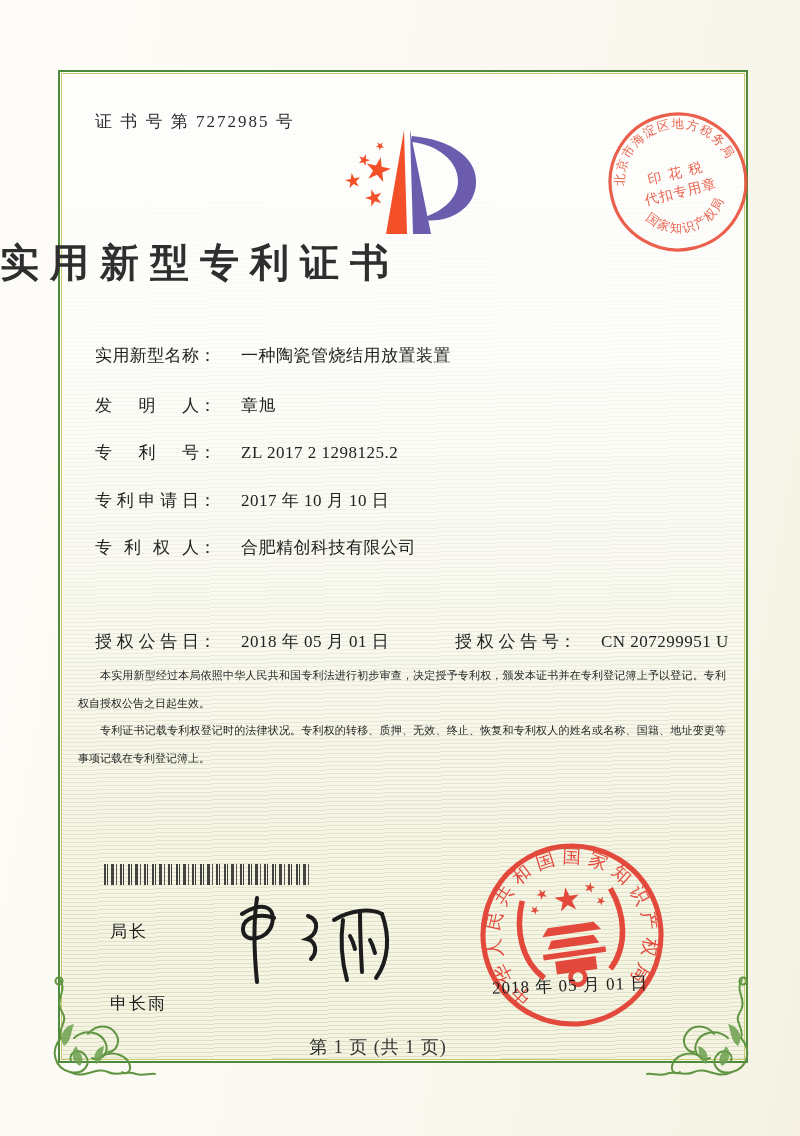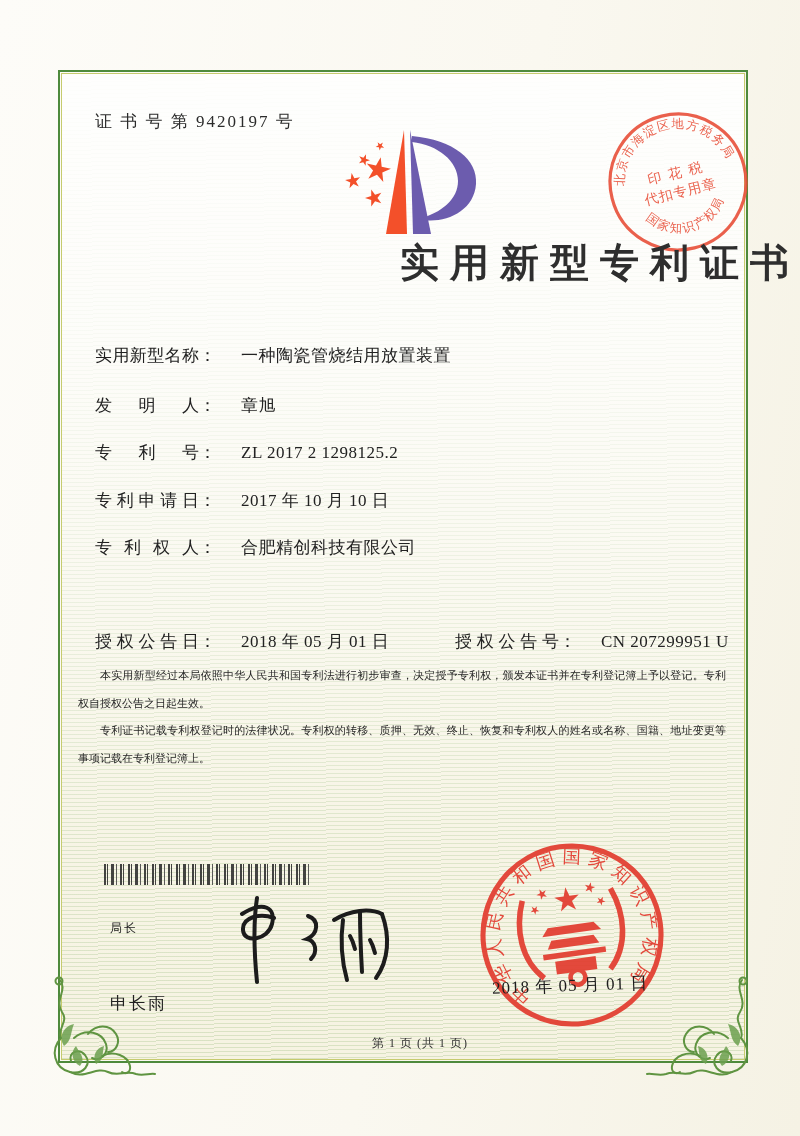--- a/index.html
+++ b/index.html
@@ -9,38 +9,38 @@
   
   .inner{position:absolute;left:58px;top:70px;width:690px;height:993px;
          border:2px solid #4e8a3c;box-sizing:border-box;}
   .inner .liner{position:absolute;inset:1px;border:1px solid #c6cb6e;
          background-color:#f6f3e2;
          background-image:
            linear-gradient(180deg,rgba(255,255,255,.95) 0%,rgba(255,255,255,.8) 28%,rgba(255,255,255,.45) 55%,rgba(255,255,255,.12) 78%,rgba(255,255,255,0) 100%),
            repeating-linear-gradient(179deg,rgba(141,181,112,.28) 0 1px,rgba(0,0,0,0) 1px 4px);}
   .abs{position:absolute;}
   .cert-no{left:95px;top:110px;font-size:17px;letter-spacing:2px;color:#2b2b2b;}
-  .title{left:0;top:236px;width:100%;text-align:right;font-size:39px;letter-spacing:11px;
+  .title{left:0;top:236px;width:100%;text-align:left;font-size:39px;letter-spacing:11px;
          font-weight:600;color:#2e2e2e;}
   .frow{left:95px;font-size:17px;color:#222;white-space:nowrap;}
   .f-label{display:inline-block;width:104px;text-align:justify;text-align-last:justify;}
   .f-colon{display:inline-block;margin-right:10px;}
   .f-value{letter-spacing:.5px;margin-left:15px;}
   .addr-value{display:inline-block;vertical-align:top;white-space:normal;width:520px;line-height:23px;}
   .grant2{position:absolute;left:360px;top:0;}
   .paras{left:78px;top:662px;width:648px;font-size:11px;line-height:27.6px;color:#262626;}
   .paras p{margin:0;text-indent:2em;text-align:justify;}
   .barcode{left:104px;top:864px;width:206px;height:21px;opacity:.88;
      background:repeating-linear-gradient(90deg,#2b2b2b 0 2px,transparent 2px 3px,#2b2b2b 3px 4px,
        transparent 4px 7px,#2b2b2b 7px 10px,transparent 10px 12px,#454545 12px 13px,transparent 13px 16px,
        #2b2b2b 16px 18px,transparent 18px 19px,#2b2b2b 19px 20px,transparent 20px 24px);}
-  .sig-title{left:110px;top:920px;font-size:12px;letter-spacing:2px;color:#222;}
+  .sig-title{left:110px;top:920px;font-size:17px;letter-spacing:2px;color:#222;}
   .sig-name{left:110px;top:952px;font-size:17px;letter-spacing:2px;color:#222;margin-top:40px;}
   .seal-date{left:492px;top:974px;font-size:17px;letter-spacing:1px;color:#1d1d1d;transform:rotate(-2deg);}
-  .footer{left:12px;top:1035px;width:756px;text-align:center;font-size:12px;color:#333;letter-spacing:1px;padding-left:30px;}
+  .footer{left:0;top:1035px;width:756px;text-align:center;font-size:18px;color:#333;letter-spacing:1px;}
   .stamp-wrap{left:600px;top:104px;width:156px;height:156px;opacity:.9;}
   .seal-wrap{left:470px;top:833px;width:204px;height:204px;opacity:.92;}
   .logo-wrap{left:330px;top:128px;width:160px;height:112px;}
   .sig-wrap{left:212px;top:890px;width:200px;height:102px;}
   .corner{width:112px;height:102px;}
   .corner-l{left:44px;top:976px;}
   .corner-r{left:646px;top:976px;transform:scaleX(-1);}
 </style>
 </head>
 <body>
@@ -77,21 +77,21 @@
       <path d="M44,58 C52,48 66,48 72,58 C77,66 72,76 64,76"></path>
       <path d="M58,80 C70,74 84,80 86,90 C87,96 82,99 78,96"></path>
     </g>
     <g fill="#6ca04f" opacity="0.85">
       <path d="M20,70 C14,60 20,50 30,48 C26,58 28,64 20,70 Z"></path>
       <path d="M36,90 C28,86 26,76 32,70 C36,78 42,82 36,90 Z"></path>
       <path d="M52,88 C48,80 52,72 60,70 C58,78 60,84 52,88 Z"></path>
     </g>
   </svg>
 
-  <div class="abs cert-no">证 书 号 第 9420197 号</div>
+  <div class="abs cert-no">证 书 号 第 7272985 号</div>
 
   <svg class="abs logo-wrap" viewBox="0 0 160 112">
     <defs>
       <polygon id="star" points="0,-1 0.224,-0.309 0.951,-0.309 0.363,0.118 0.588,0.809 0,0.382 -0.588,0.809 -0.363,0.118 -0.951,-0.309 -0.224,-0.309"></polygon>
     </defs>
     <polygon points="74,2 56,106 77,106" fill="#f3502a"></polygon>
     <polygon points="80,2 83,106 101,106" fill="#6c5cae"></polygon>
     <path d="M82,8 C124,12 148,32 146,56 C144,85 112,97 88,91 C112,85 128,71 128,53 C128,33 108,17 82,14 Z" fill="#6c5cae"></path>
     <use href="#star" transform="translate(48,42) scale(13) rotate(12)" fill="#f3502a"></use>
     <use href="#star" transform="translate(23,53) scale(8) rotate(-10)" fill="#f3502a"></use>

